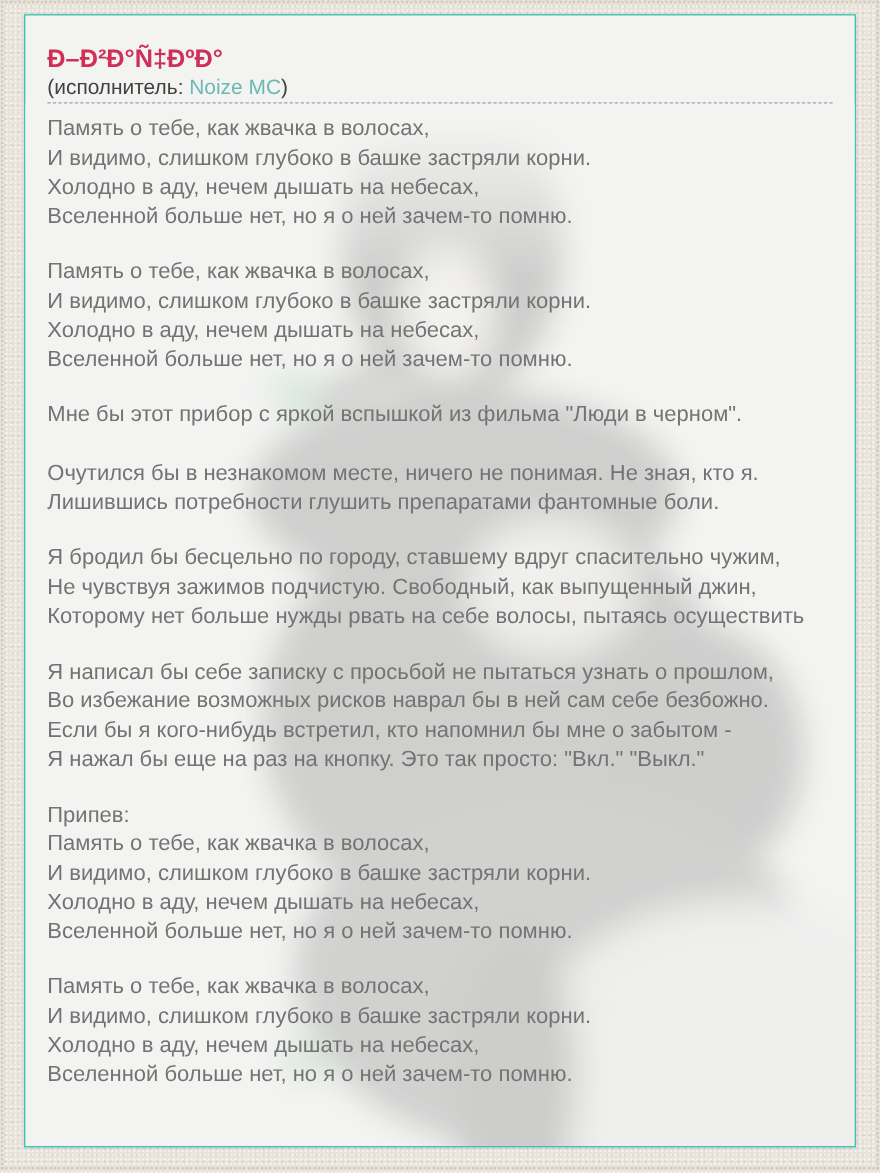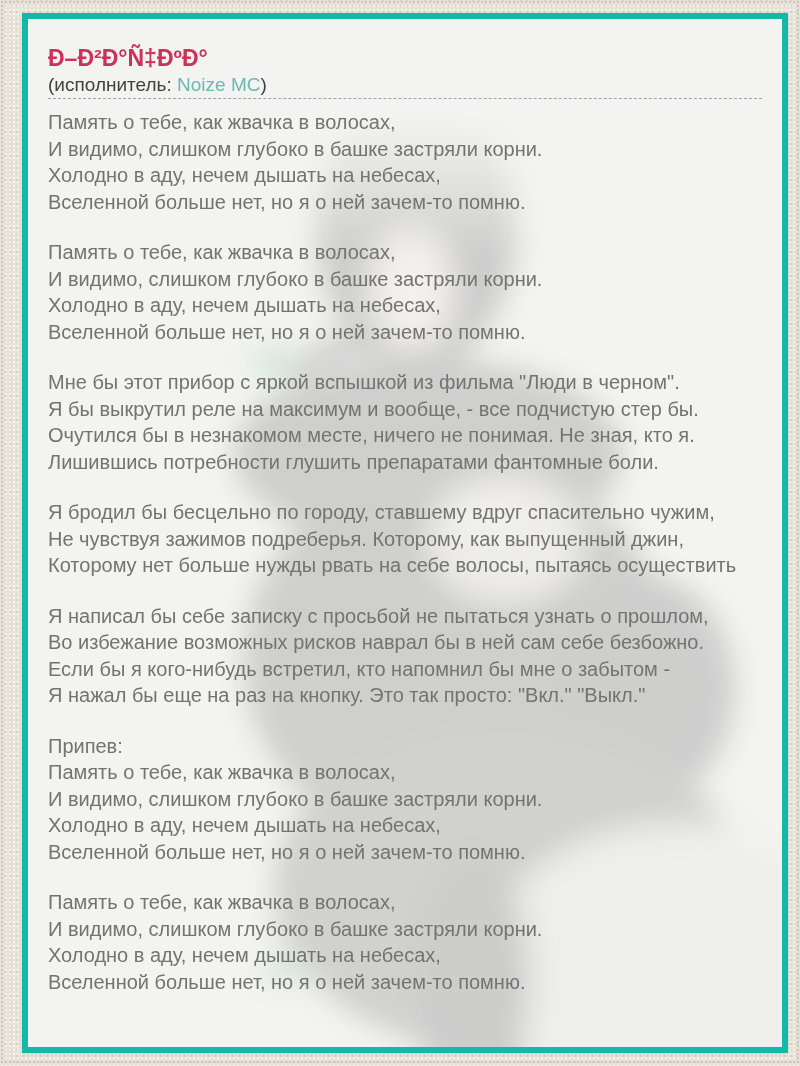--- a/index.html
+++ b/index.html
@@ -14,21 +14,21 @@
     font-family:"Liberation Sans", sans-serif;
   }
   .page-frame{
     position:absolute;inset:1px 1px 3px 1px;
     border:2px dotted #cdc5b7;
     pointer-events:none;z-index:6;
   }
   .card{
     position:absolute;left:22px;top:13px;width:754px;height:1028px;
     background:#f3f3f2;
-    border:6px solid #14b8a6;
+    border:1px solid #14b8a6;
     box-shadow:0 1px 3px rgba(0,0,0,.12);
     overflow:hidden;
   }
   .bg-photo{
     position:absolute;left:0;top:80px;width:754px;height:948px;
     opacity:.17;pointer-events:none;
   }
   .photo-fade{
     position:absolute;left:0;top:80px;width:754px;height:160px;
     background:linear-gradient(#f3f3f2 10%, rgba(243,243,242,0));
@@ -83,21 +83,21 @@
     <div class="header">
       <h1 class="song-title">Ð–Ð²Ð°Ñ‡ÐºÐ°</h1>
       <div class="artist-line">
         <span>(исполнитель: </span><a href="#">Noize MC</a><span>)</span>
       </div>
     </div>
 
     <div class="lyrics">
         <p><span>Память о тебе, как жвачка в волосах,</span><br><span>И видимо, слишком глубоко в башке застряли корни.</span><br><span>Холодно в аду, нечем дышать на небесах,</span><br><span>Вселенной больше нет, но я о ней зачем-то помню.</span></p>
         <p><span>Память о тебе, как жвачка в волосах,</span><br><span>И видимо, слишком глубоко в башке застряли корни.</span><br><span>Холодно в аду, нечем дышать на небесах,</span><br><span>Вселенной больше нет, но я о ней зачем-то помню.</span></p>
-        <p><span>Мне бы этот прибор с яркой вспышкой из фильма "Люди в черном".</span><br><span>Я бы выкрутил реле на максимум и вообще, - все подчистую стер бы.</span><br><span>Очутился бы в незнакомом месте, ничего не понимая. Не зная, кто я.</span><br><span>Лишившись потребности глушить препаратами фантомные боли.</span></p>
-        <p><span>Я бродил бы бесцельно по городу, ставшему вдруг спасительно чужим,</span><br><span>Не чувствуя зажимов подреберья. Которому, как выпущенный джин,</span><br><span>Которому нет больше нужды рвать на себе волосы, пытаясь осуществить</span><br></p>
+        <p><span>Мне бы этот прибор с яркой вспышкой из фильма "Люди в черном".</span><br><br><span>Очутился бы в незнакомом месте, ничего не понимая. Не зная, кто я.</span><br><span>Лишившись потребности глушить препаратами фантомные боли.</span></p>
+        <p><span>Я бродил бы бесцельно по городу, ставшему вдруг спасительно чужим,</span><br><span>Не чувствуя зажимов подчистую. Свободный, как выпущенный джин,</span><br><span>Которому нет больше нужды рвать на себе волосы, пытаясь осуществить</span><br></p>
         <p><span>Я написал бы себе записку с просьбой не пытаться узнать о прошлом,</span><br><span>Во избежание возможных рисков наврал бы в ней сам себе безбожно.</span><br><span>Если бы я кого-нибудь встретил, кто напомнил бы мне о забытом -</span><br><span>Я нажал бы еще на раз на кнопку. Это так просто: "Вкл." "Выкл."</span></p>
         <p><span>Припев:</span><br><span>Память о тебе, как жвачка в волосах,</span><br><span>И видимо, слишком глубоко в башке застряли корни.</span><br><span>Холодно в аду, нечем дышать на небесах,</span><br><span>Вселенной больше нет, но я о ней зачем-то помню.</span></p>
         <p><span>Память о тебе, как жвачка в волосах,</span><br><span>И видимо, слишком глубоко в башке застряли корни.</span><br><span>Холодно в аду, нечем дышать на небесах,</span><br><span>Вселенной больше нет, но я о ней зачем-то помню.</span></p>
       </div>
 
   </div>
 </div>
 
 </body></html>

